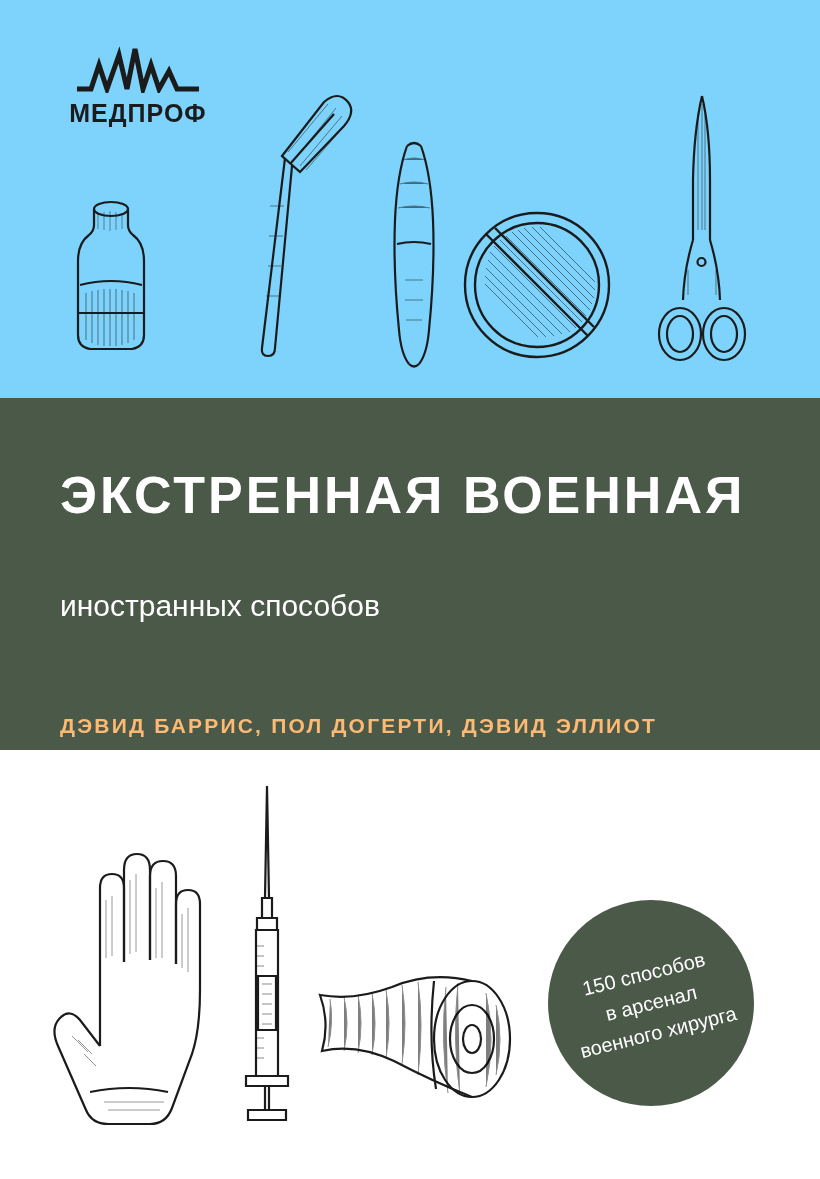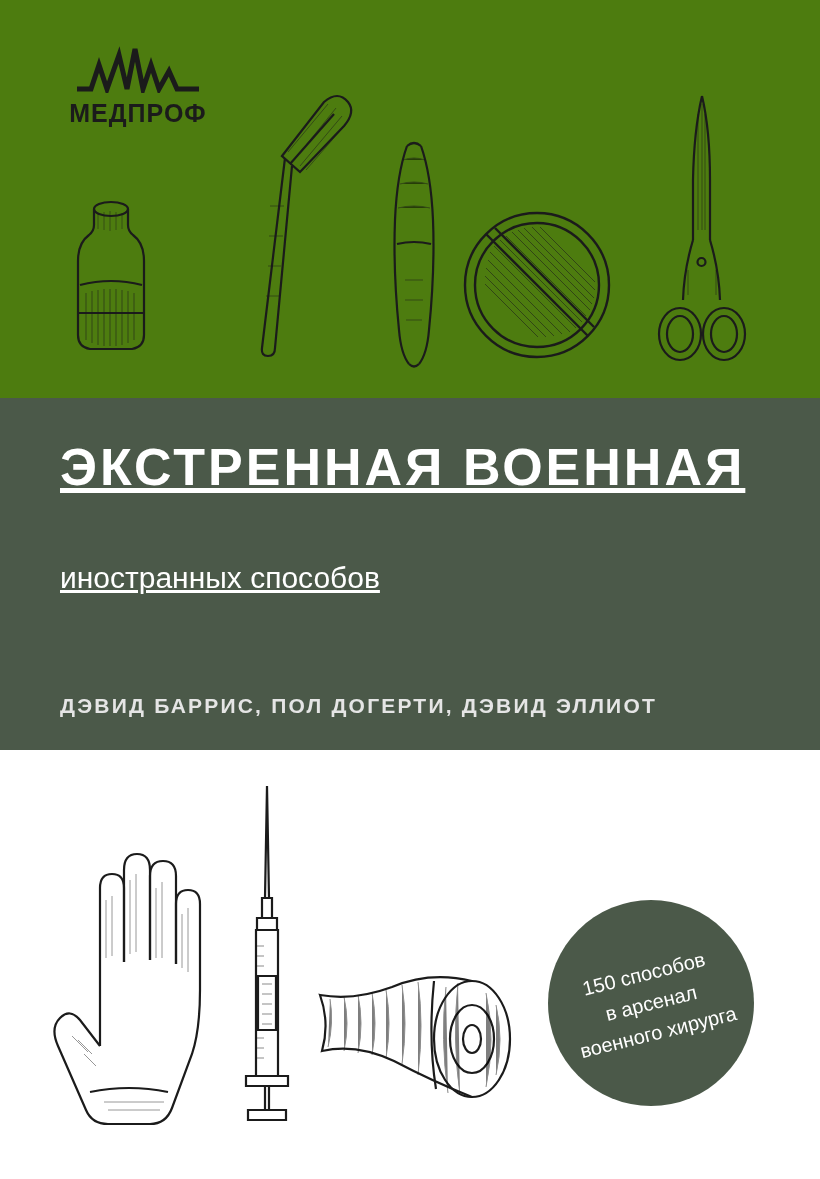--- a/index.html
+++ b/index.html
@@ -21,21 +21,21 @@
     overflow: hidden;
   }
 
   
   .top-area {
     position: absolute;
     left: 0;
     top: 0;
     width: 820px;
     height: 501px;
-    background: #4d7c0f;
+    background: #7dd3fc;
   }
 
   .publisher-logo {
     position: absolute;
     left: 58px;
     top: 45px;
     width: 160px;
     text-align: center;
   }
   .publisher-mark {
@@ -64,22 +64,21 @@
   
   .band {
     position: absolute;
     left: 0;
     top: 398px;
     width: 820px;
     height: 352px;
     background: #4b5949;
     color: #ffffff;
     box-sizing: border-box;
-    padding: 40px 60px 0 60px;
-    text-decoration: underline;
+    padding: 68px 60px 0 60px;
   }
   .title-main {
     font-family: "Liberation Sans", sans-serif;
     font-weight: 700;
     font-size: 52px;
     line-height: 1.12;
     letter-spacing: 3px;
     color: #ffffff;
     margin: 0;
     text-transform: uppercase;
@@ -90,26 +89,26 @@
     font-family: "Liberation Sans", sans-serif;
     font-weight: 400;
     font-size: 30px;
     line-height: 1.33;
     color: #ffffff;
     max-width: 640px;
   }
   .authors {
     position: absolute;
     left: 60px;
-    top: 296px;
+    top: 316px;
     font-family: "Liberation Sans", sans-serif;
     font-weight: 700;
     font-size: 21px;
     letter-spacing: 2.2px;
-    color: #e5e5e5;
+    color: #fdba74;
     text-transform: uppercase;
   }
 
   
   .bottom-area {
     position: absolute;
     left: 0;
     top: 750px;
     width: 820px;
     height: 429px;

